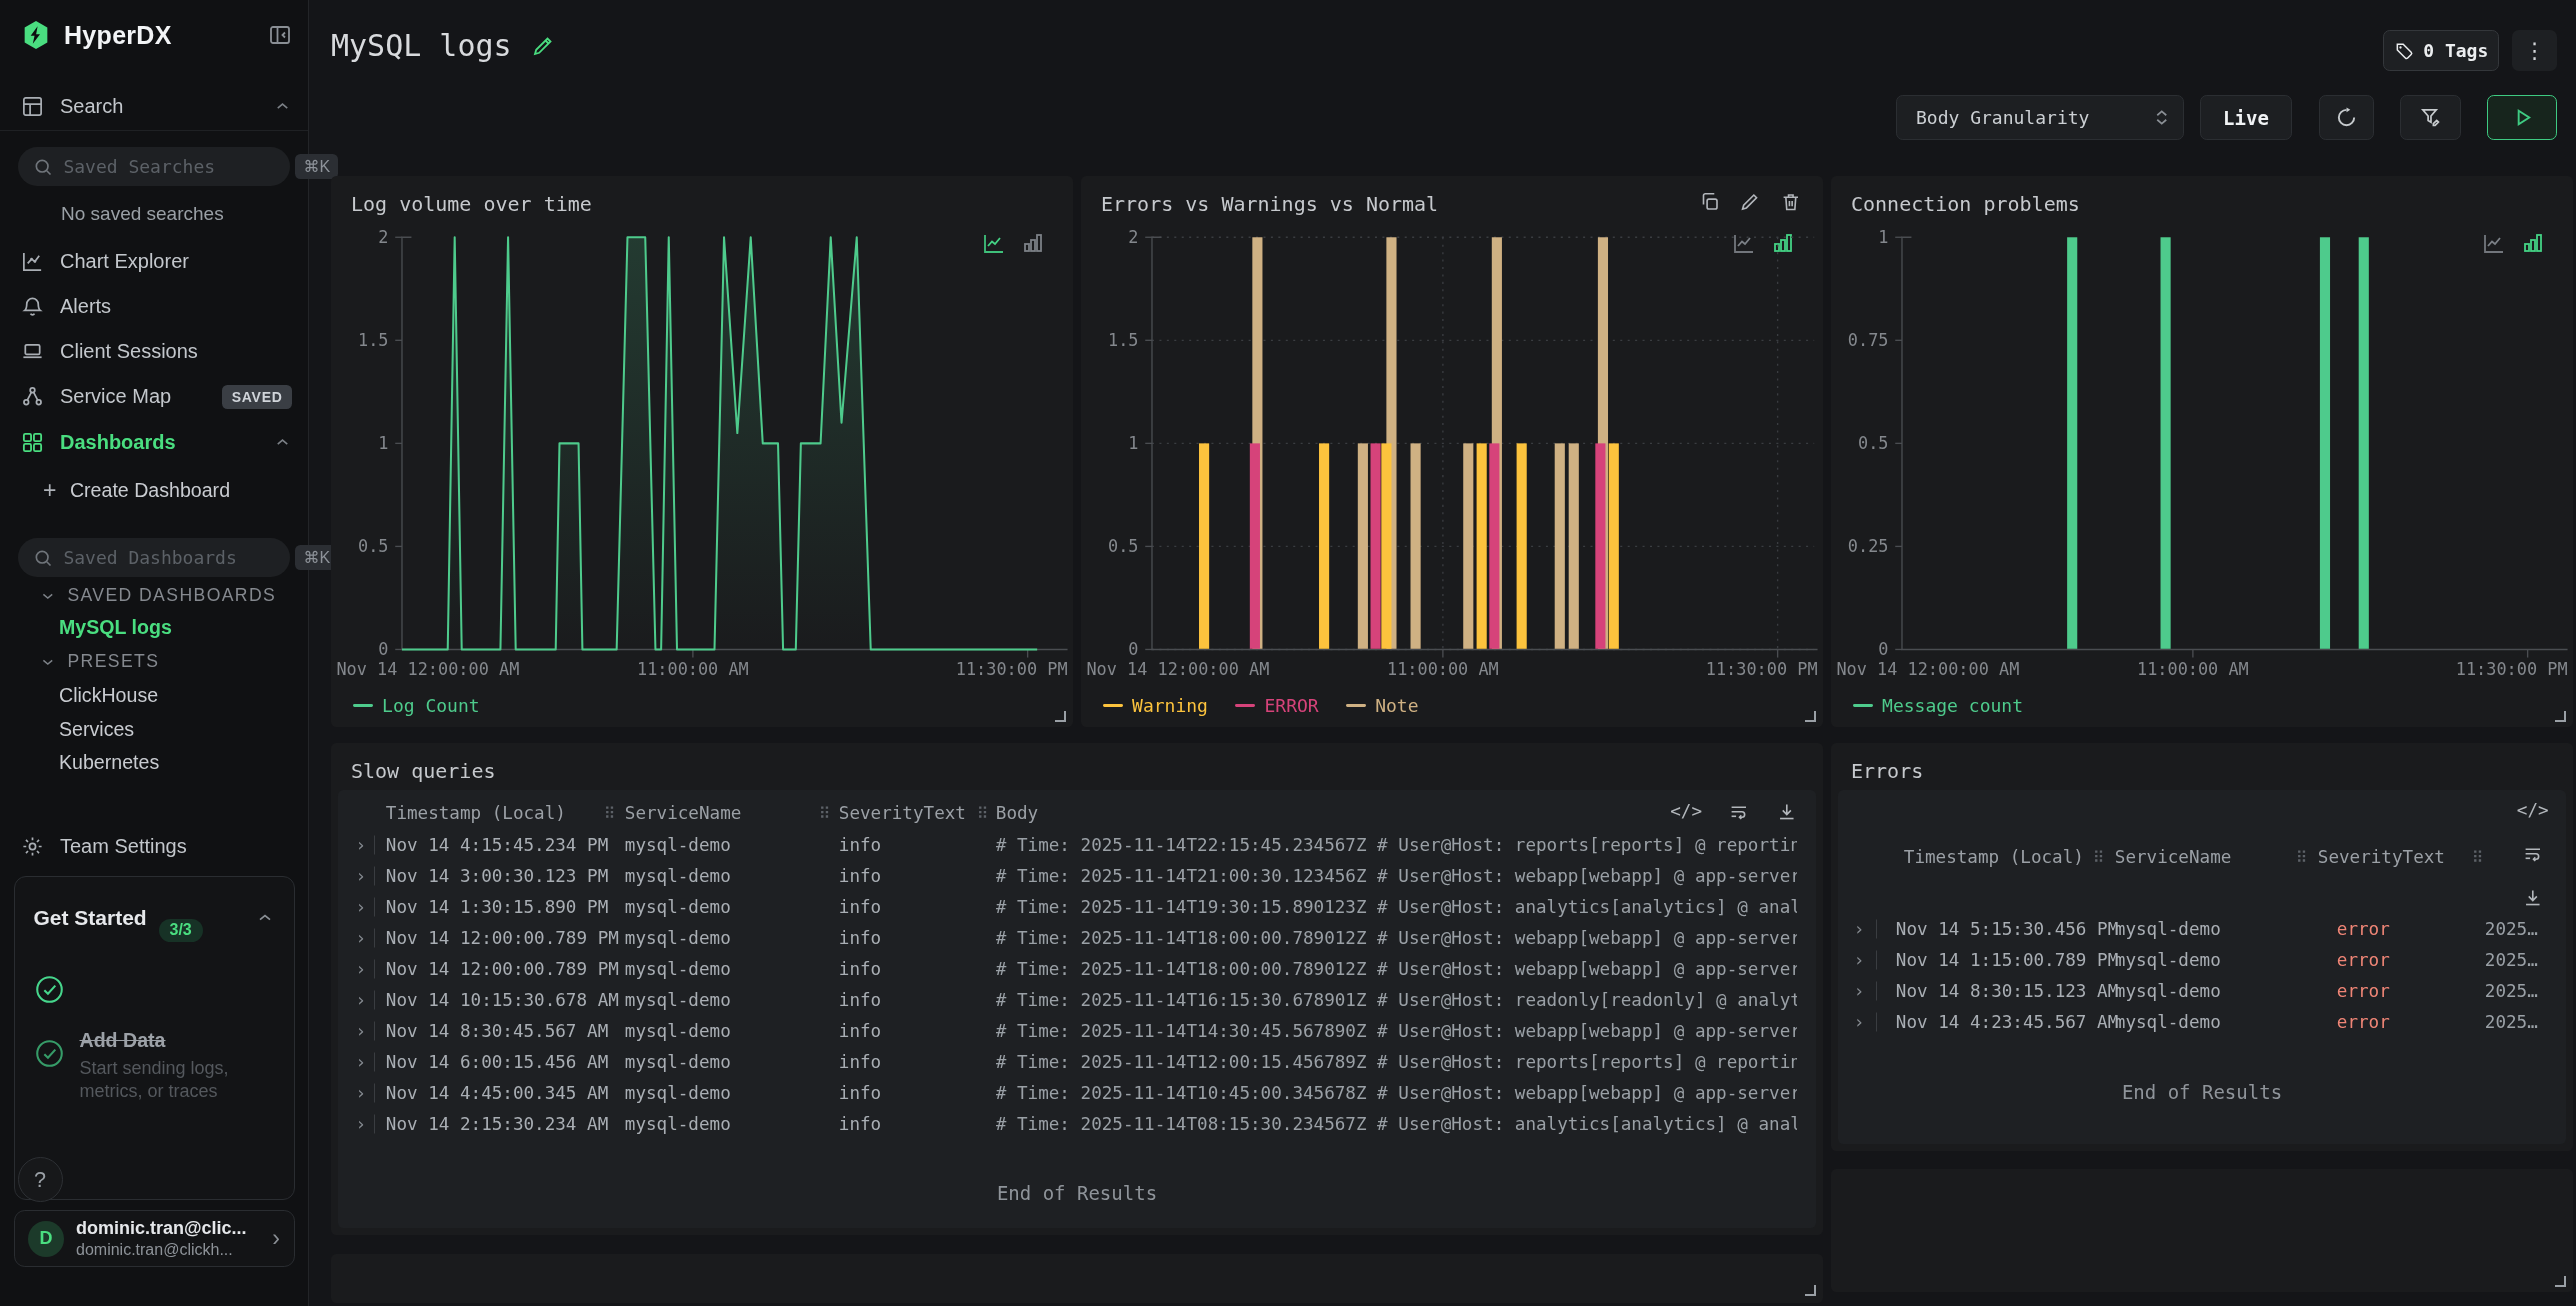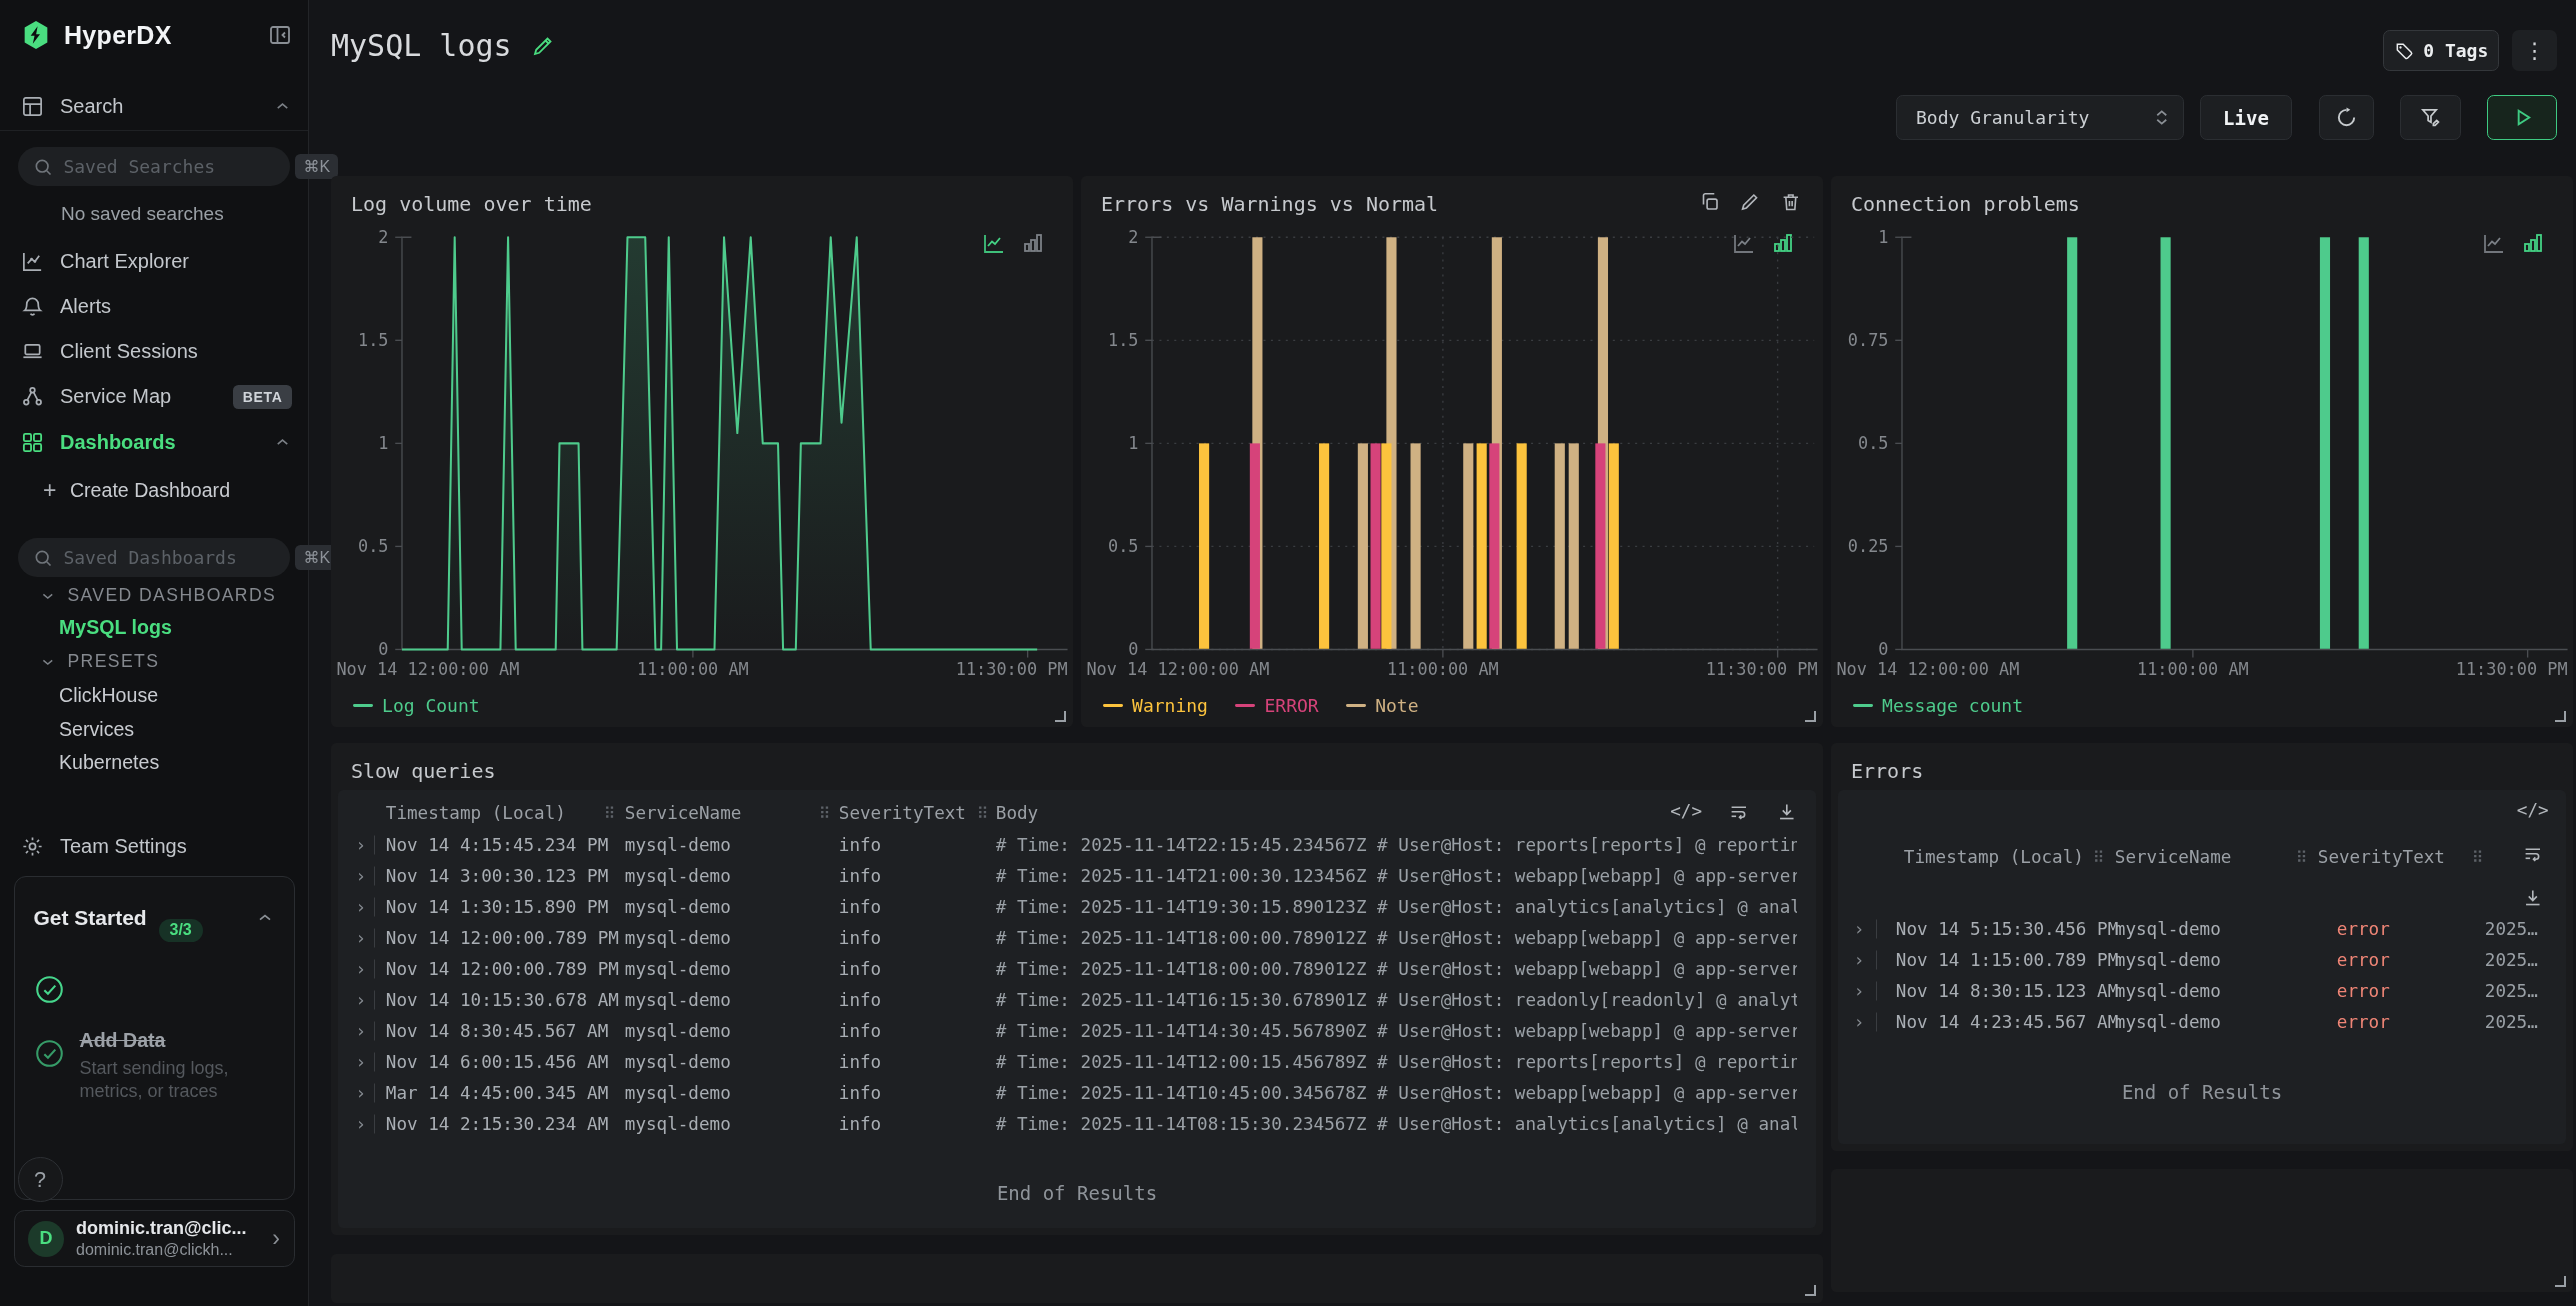--- a/index.html
+++ b/index.html
@@ -187,21 +187,21 @@
     <div class="nav-item" style="top:376px">
       <span class="nico">
           <svg class="ic" width="23" height="23" viewBox="0 0 24 24" fill="none" stroke="currentColor" stroke-width="1.8">
             <circle cx="12" cy="5.5" r="2.4"></circle>
             <circle cx="5.5" cy="18" r="2.4"></circle>
             <circle cx="18.5" cy="18" r="2.4"></circle>
             <path d="M10.8 7.6L6.6 15.8M13.2 7.6l4.2 8.2"></path>
           </svg>
         </span>
       <span>Service Map</span>
-      <span class="beta-badge">BETA</span>
+      <span class="beta-badge">SAVED</span>
     </div>
     <div class="nav-item active" style="top:422px">
       <span class="nico">
           <svg class="ic" width="23" height="23" viewBox="0 0 24 24" fill="none" stroke="currentColor" stroke-width="1.9">
             <rect x="3" y="3" width="7.5" height="7.5" rx="1.5"></rect>
             <rect x="13.5" y="3" width="7.5" height="7.5" rx="1.5"></rect>
             <rect x="3" y="13.5" width="7.5" height="7.5" rx="1.5"></rect>
             <rect x="13.5" y="13.5" width="7.5" height="7.5" rx="1.5"></rect>
           </svg>
         </span>
@@ -638,21 +638,21 @@
             <span class="chev" style="left: 17.6px;">›</span>
             <span class="sep" style="left: 36px;"></span>
             <span style="left: 48px;">Nov 14 6:00:15.456 AM</span>
             <span style="left: 287px;">mysql-demo</span>
             <span style="left: 501px;">info</span>
             <span class="body-cell" style="left: 658px; width: 801px;"># Time: 2025-11-14T12:00:15.456789Z # User@Host: reports[reports] @ reporting-ser…</span>
           </div>
           <div class="trow">
             <span class="chev" style="left: 17.6px;">›</span>
             <span class="sep" style="left: 36px;"></span>
-            <span style="left: 48px;">Mar 14 4:45:00.345 AM</span>
+            <span style="left: 48px;">Nov 14 4:45:00.345 AM</span>
             <span style="left: 287px;">mysql-demo</span>
             <span style="left: 501px;">info</span>
             <span class="body-cell" style="left: 658px; width: 801px;"># Time: 2025-11-14T10:45:00.345678Z # User@Host: webapp[webapp] @ app-server-02 […</span>
           </div>
           <div class="trow">
             <span class="chev" style="left: 17.6px;">›</span>
             <span class="sep" style="left: 36px;"></span>
             <span style="left: 48px;">Nov 14 2:15:30.234 AM</span>
             <span style="left: 287px;">mysql-demo</span>
             <span style="left: 501px;">info</span>

